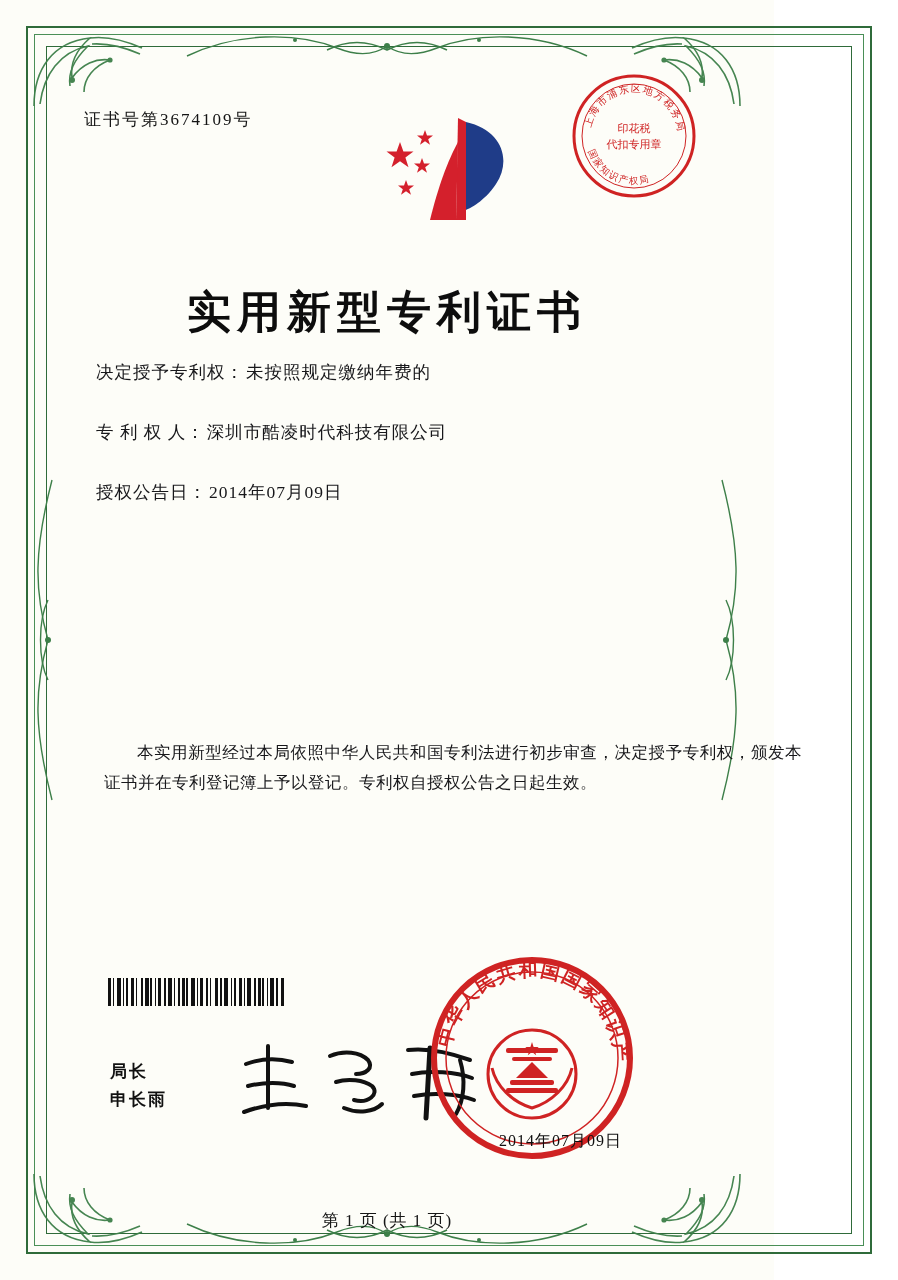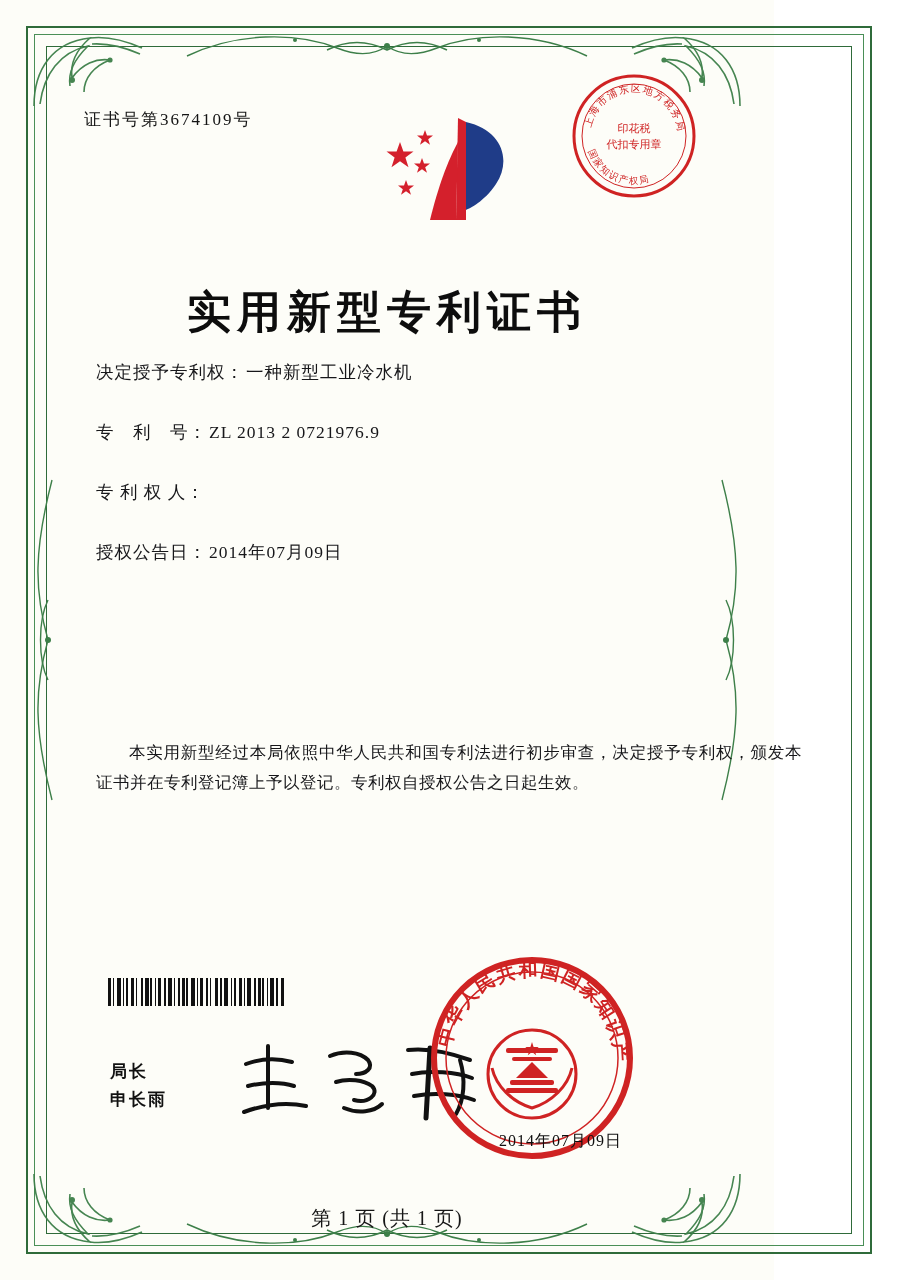--- a/index.html
+++ b/index.html
@@ -157,21 +157,21 @@
     left: 96px;
     top: 738px;
     width: 706px;
     font-size: 16.5px;
     line-height: 30px;
     text-align: justify;
     color: #17171a;
     letter-spacing: .5px;
   }
   .body-text p {
-    margin: 0 0 2px 0;
+    margin: 0 0 2px 8px;
     text-indent: 2em;
   }
 
   
   .barcode {
     position: absolute;
     left: 108px;
     top: 978px;
     width: 250px;
     height: 28px;
@@ -223,21 +223,21 @@
     letter-spacing: 1px;
     white-space: nowrap;
   }
 
   
   .footer {
     position: absolute;
     left: 0; right: 0;
     bottom: 48px;
     text-align: center;
-    font-size: 20px;
+    font-size: 17px;
     letter-spacing: 1px;
     color: #161616;
   }
 </style>
 </head>
 <body>
 
 <div class="page">
 
   <div class="border-outer"></div>
@@ -350,28 +350,25 @@
       <text x="64" y="60" text-anchor="middle" font-size="11" fill="#cf2323" font-family="DejaVu Sans, sans-serif">印花税</text>
       <text x="64" y="76" text-anchor="middle" font-size="11" fill="#cf2323" font-family="DejaVu Sans, sans-serif">代扣专用章</text>
     </svg>
   </div>
 
   <div class="title">实用新型专利证书</div>
 
   <div class="fields">
     <div class="field-row">
       <span class="field-label">决定授予专利权：</span>
-      <span class="field-value">一种新型工业冷水机</span>
-    </div>
-    <div class="field-row">
-      <span class="field-label">专　利　号：</span>
-      <span class="field-value">ZL 2013 2 0721976.9</span>
+      <span class="field-value">未按照规定缴纳年费的</span>
     </div>
     <div class="field-row">
       <span class="field-label">专 利 权 人：</span>
+      <span class="field-value">深圳市酷凌时代科技有限公司</span>
     </div>
     <div class="field-row">
       <span class="field-label">授权公告日：</span>
       <span class="field-value">2014年07月09日</span>
     </div>
   </div>
 
   <div class="body-text">
     <p>本实用新型经过本局依照中华人民共和国专利法进行初步审查，决定授予专利权，颁发本证书并在专利登记簿上予以登记。专利权自授权公告之日起生效。</p>
   </div>

